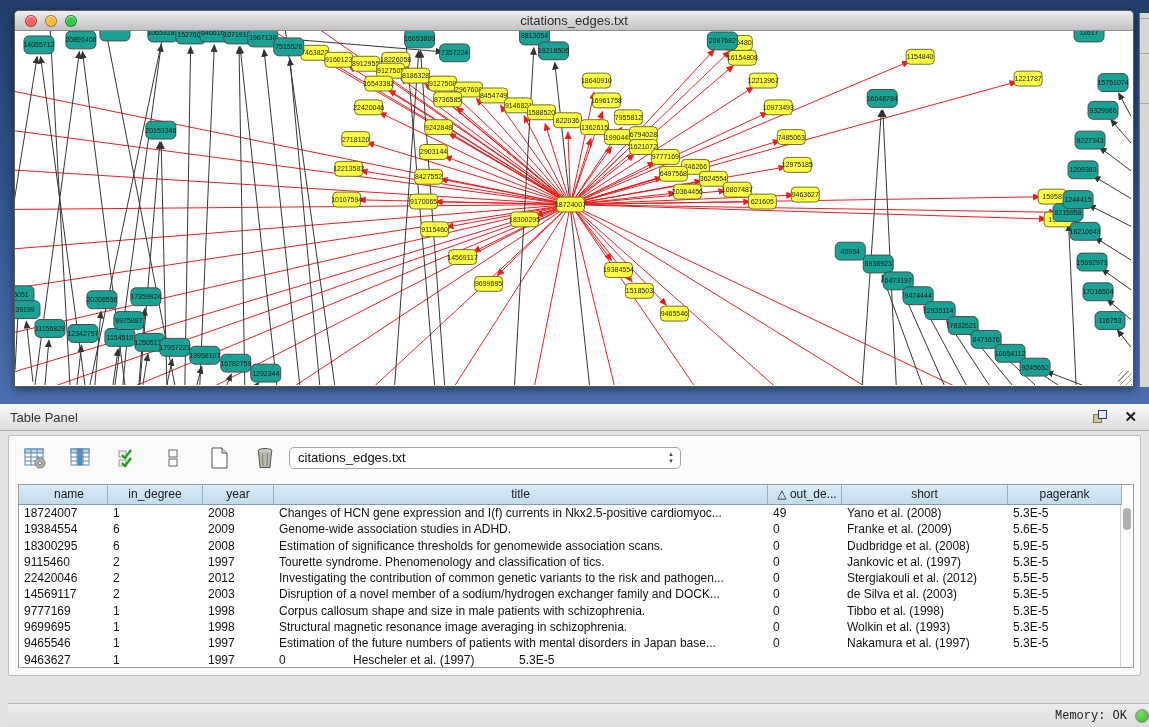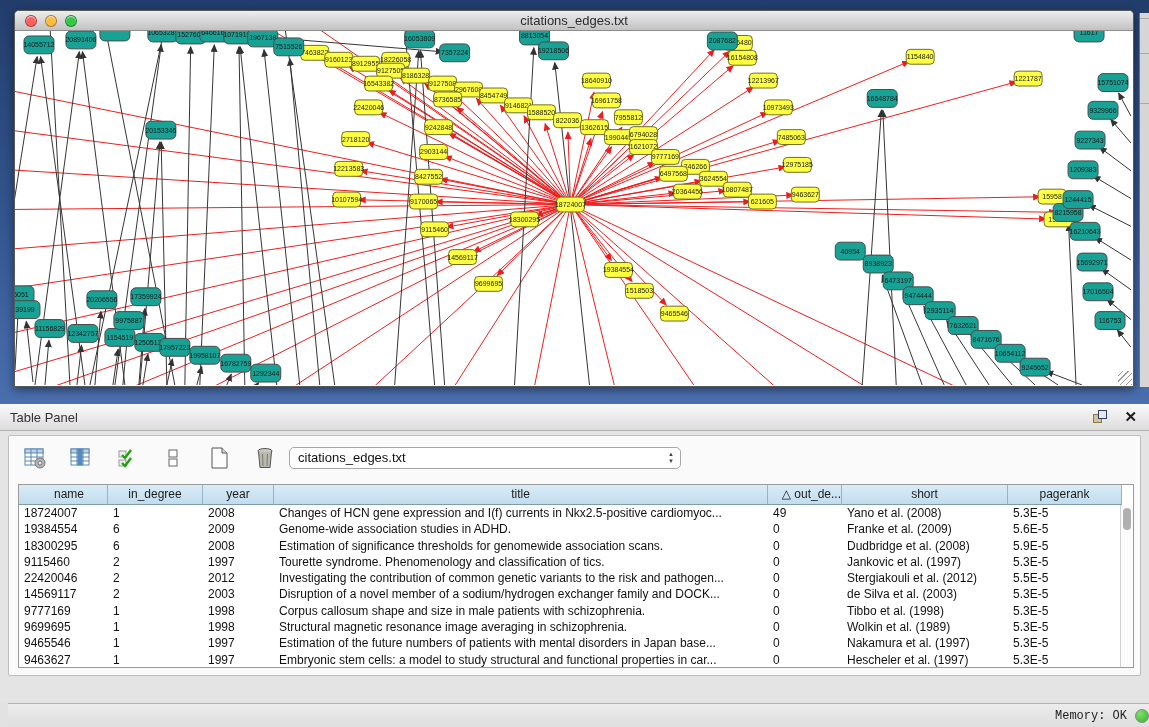--- a/index.html
+++ b/index.html
@@ -49,21 +49,21 @@
   .combo { margin-left:12px; width:392px; height:22px; background:#fff; border:1px solid #a6a6a6;
     border-radius:5px; font-size:13px; color:#111; line-height:20px; padding-left:8px; position:relative; }
   .combo .steppers { position:absolute; right:6px; top:3px; font-size:6px; color:#444; line-height:7px; text-align:center; }
 
   .tablewrap { position:absolute; left:9px; top:48px; width:1116px; height:184px;
     border:1px solid #9b9b9b; background:#fff; overflow:hidden; }
   .thead { display:flex; height:20px; }
   .th { background:linear-gradient(180deg,#d9ecf7,#c2dcee); border-right:1px solid #93b4c8;
     border-bottom:1px solid #7f9cae; font-size:12px; color:#1b1b1b; text-align:center;
     line-height:19px; overflow:hidden; white-space:nowrap; }
-  .th.sorted { text-align:right; padding-left:5px; }
+  .th.sorted { text-align:center; padding-left:5px; }
   .tbody .tr { display:flex; height:16.3px; }
   .td { font-size:12px; color:#111; line-height:16.3px; white-space:nowrap; overflow:hidden;
     padding-left:5px; }
   .vscroll { position:absolute; right:0; top:20px; bottom:0; width:13px; background:#fbfbfb;
     border-left:1px solid #d0d0d0; }
   .vthumb { position:absolute; left:2px; top:3px; width:8px; height:22px; background:#b0b0b0; border-radius:5px; }
 
   .segwrap { position:absolute; left:0; right:0; top:269px; display:flex; justify-content:center; }
   .seg { display:flex; border:1px solid #979797; border-radius:5px; overflow:hidden;
     background:#fff; height:20px; box-shadow:0 1px 1px rgba(255,255,255,.8); }
@@ -817,37 +817,36 @@
             <div class="td" style="width: 74px;">0</div>
             <div class="td" style="width: 166px;">Tibbo et al. (1998)</div>
             <div class="td" style="width: 114px;">5.3E-5</div>
           </div>
           <div class="tr">
             <div class="td" style="width: 89px;">9699695</div>
             <div class="td" style="width: 95px;">1</div>
             <div class="td" style="width: 71px;">1998</div>
             <div class="td" style="width: 494px;">Structural magnetic resonance image averaging in schizophrenia.</div>
             <div class="td" style="width: 74px;">0</div>
-            <div class="td" style="width: 166px;">Wolkin et al. (1989)</div>
+            <div class="td" style="width: 166px;">Wolkin et al. (1993)</div>
             <div class="td" style="width: 114px;">5.3E-5</div>
           </div>
           <div class="tr">
             <div class="td" style="width: 89px;">9465546</div>
             <div class="td" style="width: 95px;">1</div>
             <div class="td" style="width: 71px;">1997</div>
             <div class="td" style="width: 494px;">Estimation of the future numbers of patients with mental disorders in Japan base...</div>
             <div class="td" style="width: 74px;">0</div>
             <div class="td" style="width: 166px;">Nakamura et al. (1997)</div>
             <div class="td" style="width: 114px;">5.3E-5</div>
           </div>
           <div class="tr">
             <div class="td" style="width: 89px;">9463627</div>
             <div class="td" style="width: 95px;">1</div>
             <div class="td" style="width: 71px;">1997</div>
-            <div class="td" style="width: 494px;">Embryonic stem cells: a model to study structural and functional properties in car...</div>
             <div class="td" style="width: 74px;">0</div>
             <div class="td" style="width: 166px;">Hescheler et al. (1997)</div>
             <div class="td" style="width: 114px;">5.3E-5</div>
           </div>
         </div>
       <div class="vscroll">
         <div class="vthumb"></div>
       </div>
     </div>
 

